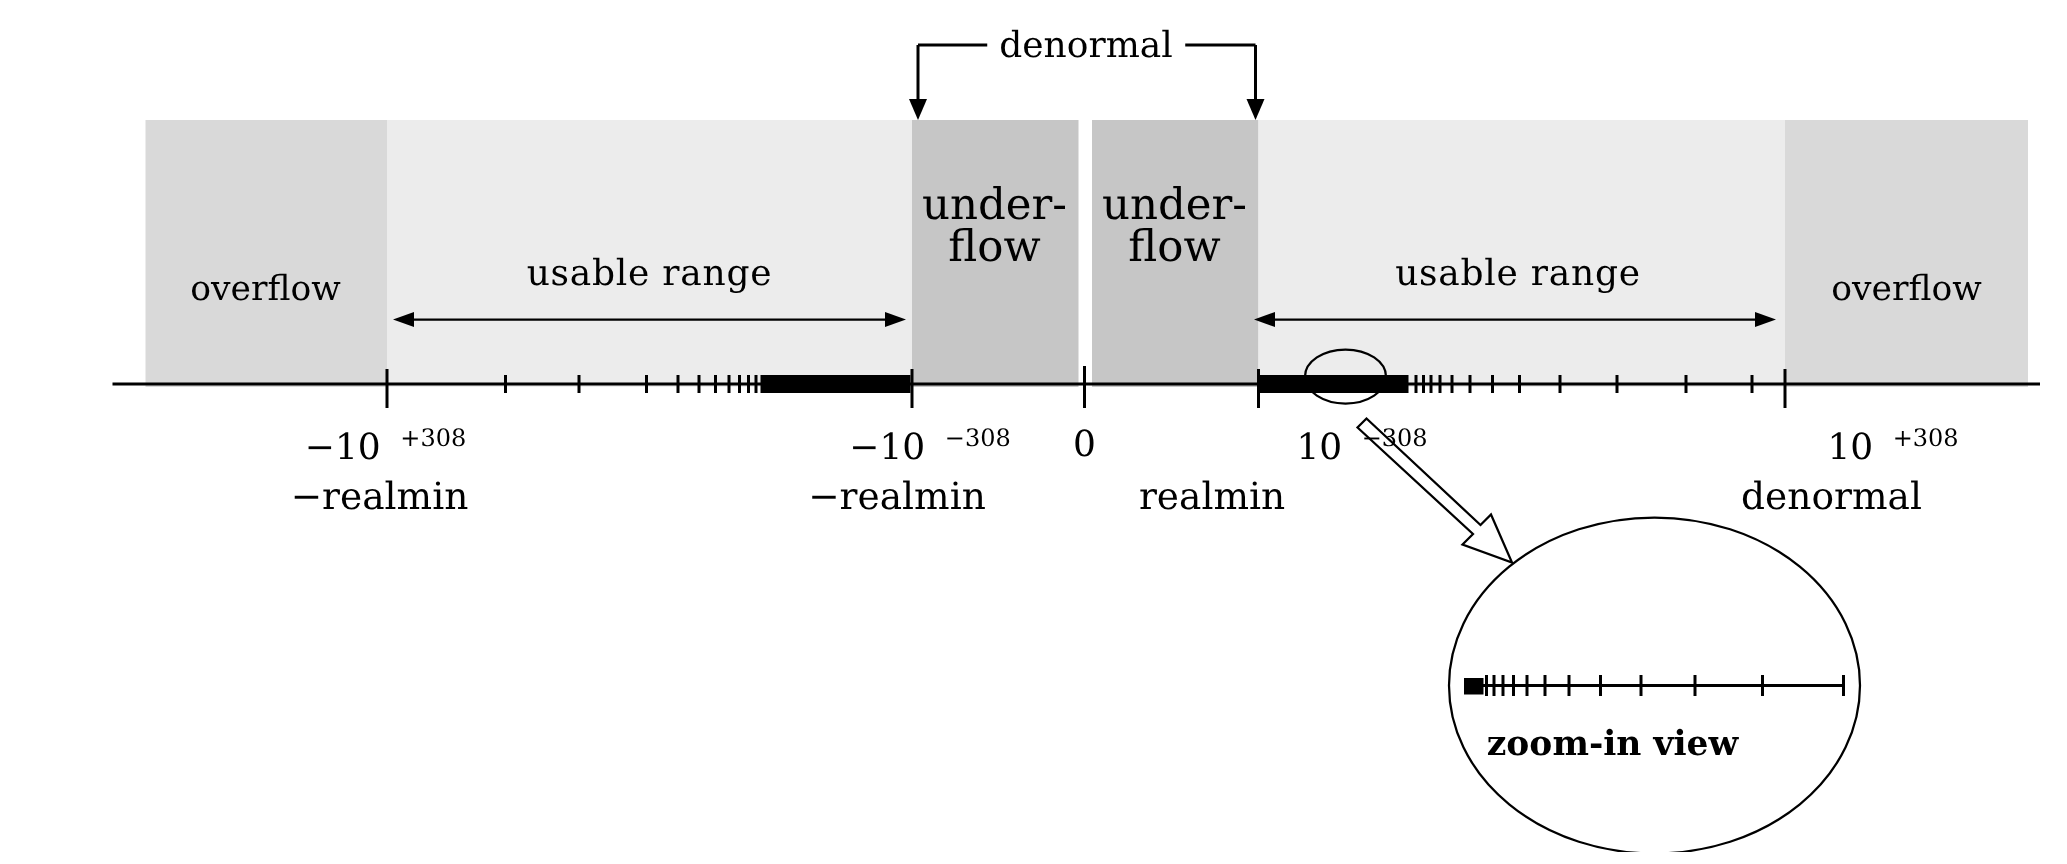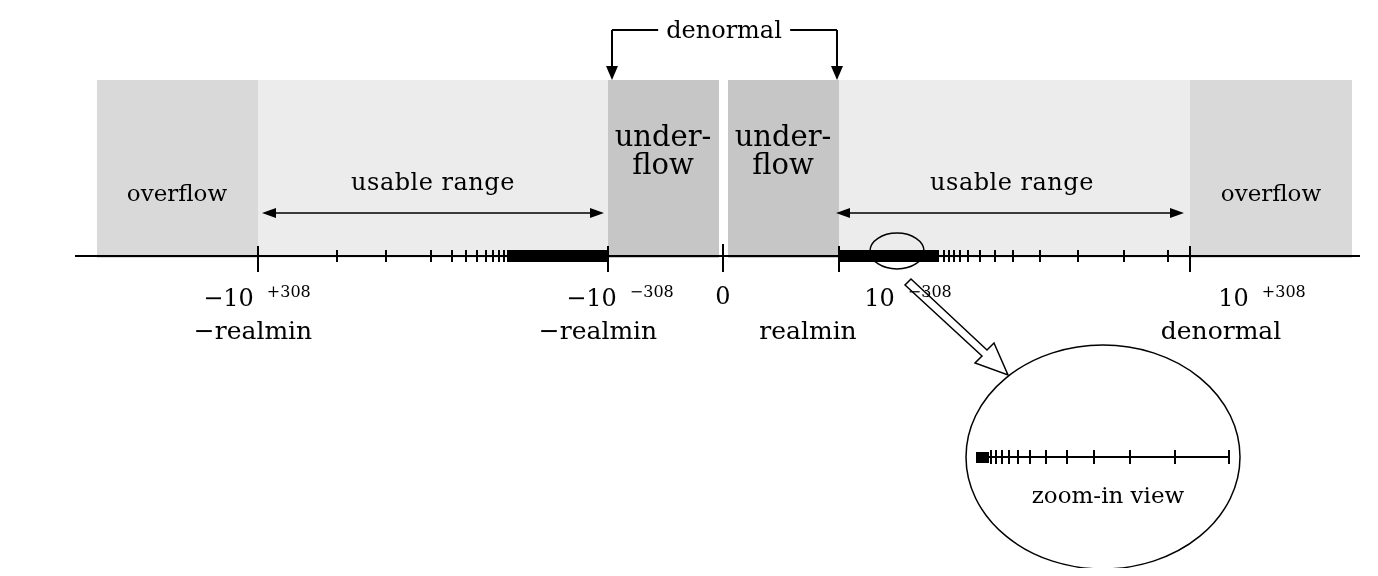--- a/index.html
+++ b/index.html
@@ -140,15 +140,15 @@
   <div class="lbl axis-val" style="left:620px;top:282px;"><span>−10</span><sup>−308</sup></div>
   <div class="lbl axis-val" style="left:723px;top:282px;">0</div>
   <div class="lbl axis-val" style="left:908px;top:282px;"><span>10</span><sup>−308</sup></div>
   <div class="lbl axis-val" style="left:1262px;top:282px;"><span>10</span><sup>+308</sup></div>
 
   <div class="lbl axis-name" style="left:253px;top:316px;">−realmin</div>
   <div class="lbl axis-name" style="left:598px;top:316px;text-align:center;">−realmin</div>
   <div class="lbl axis-name" style="left:808px;top:316px;">realmin</div>
   <div class="lbl axis-name" style="left:1221px;top:316px;">denormal</div>
 
-  <div class="lbl zoom-label" style="left:1108px;top:482px;">zoom-in view</div>
+  <div class="lbl zoom-label" style="left:1075px;top:482px;font-weight:bold;">zoom-in view</div>
 
 </div>
 
 </body></html>

